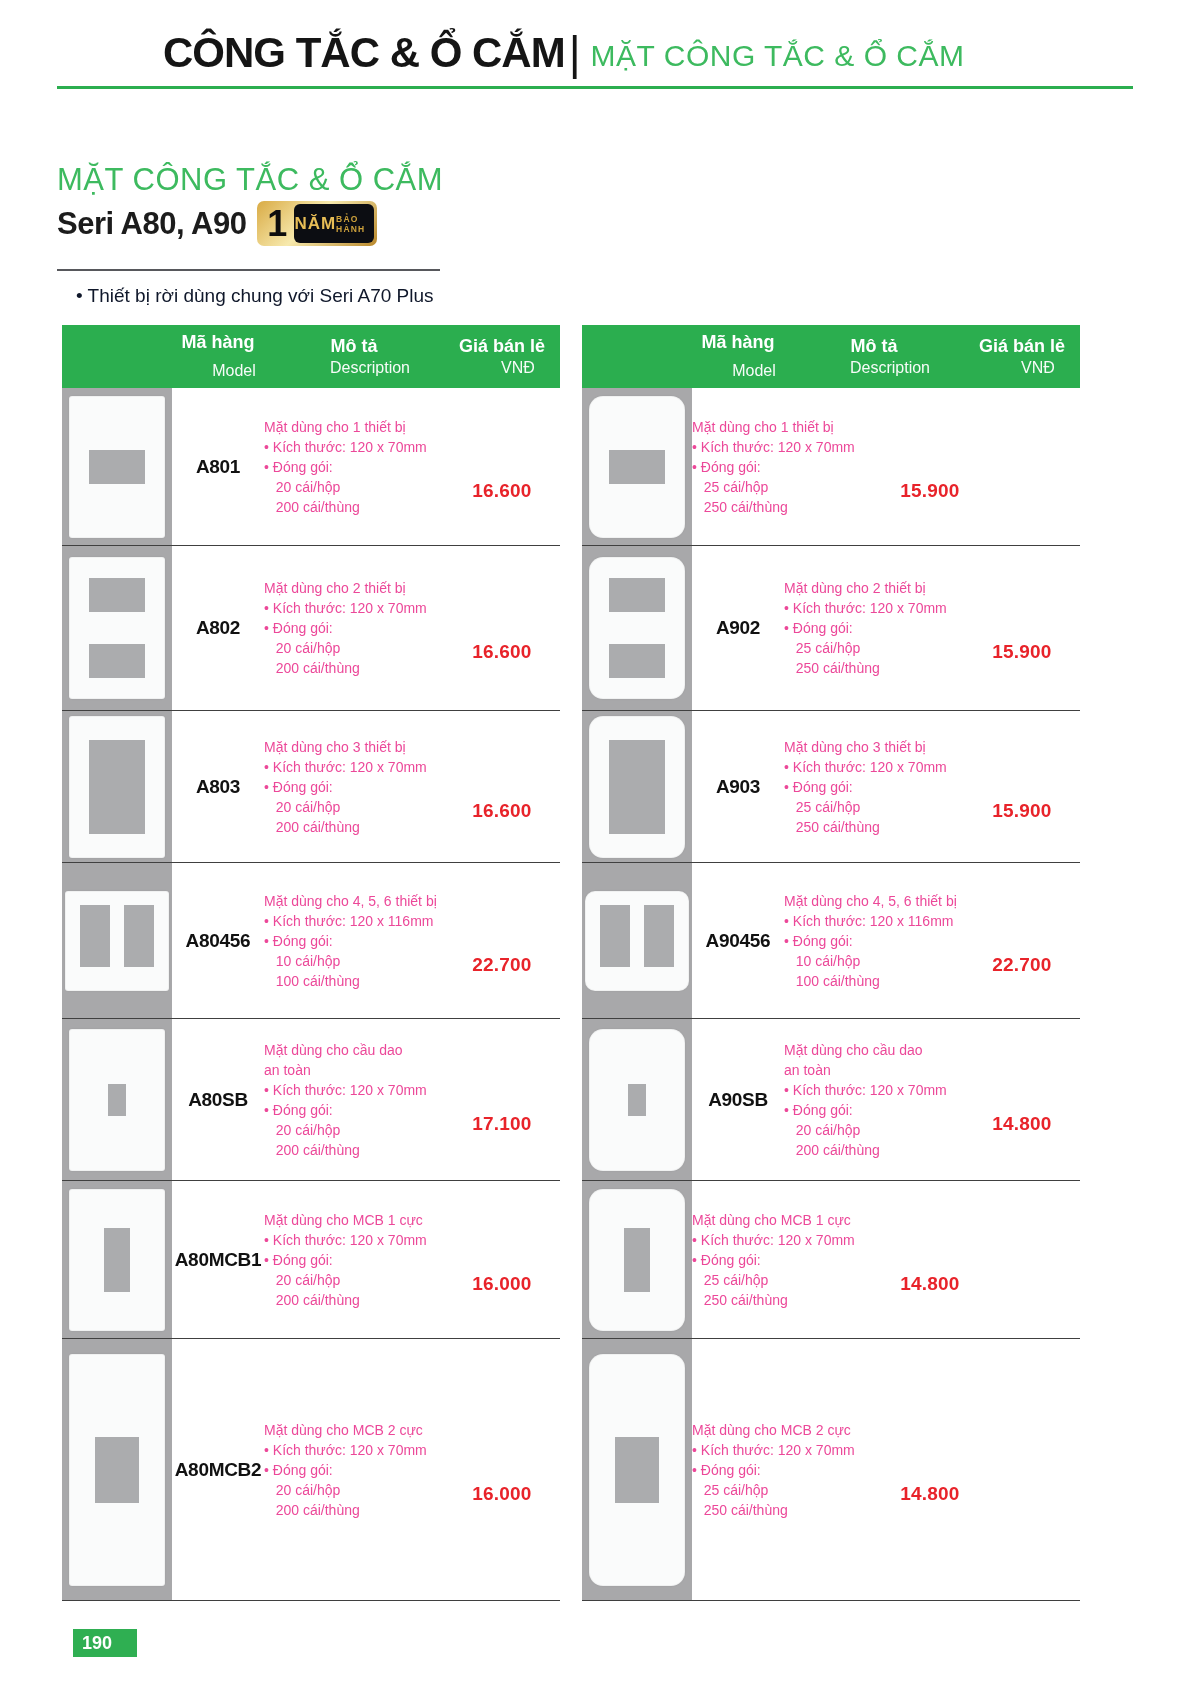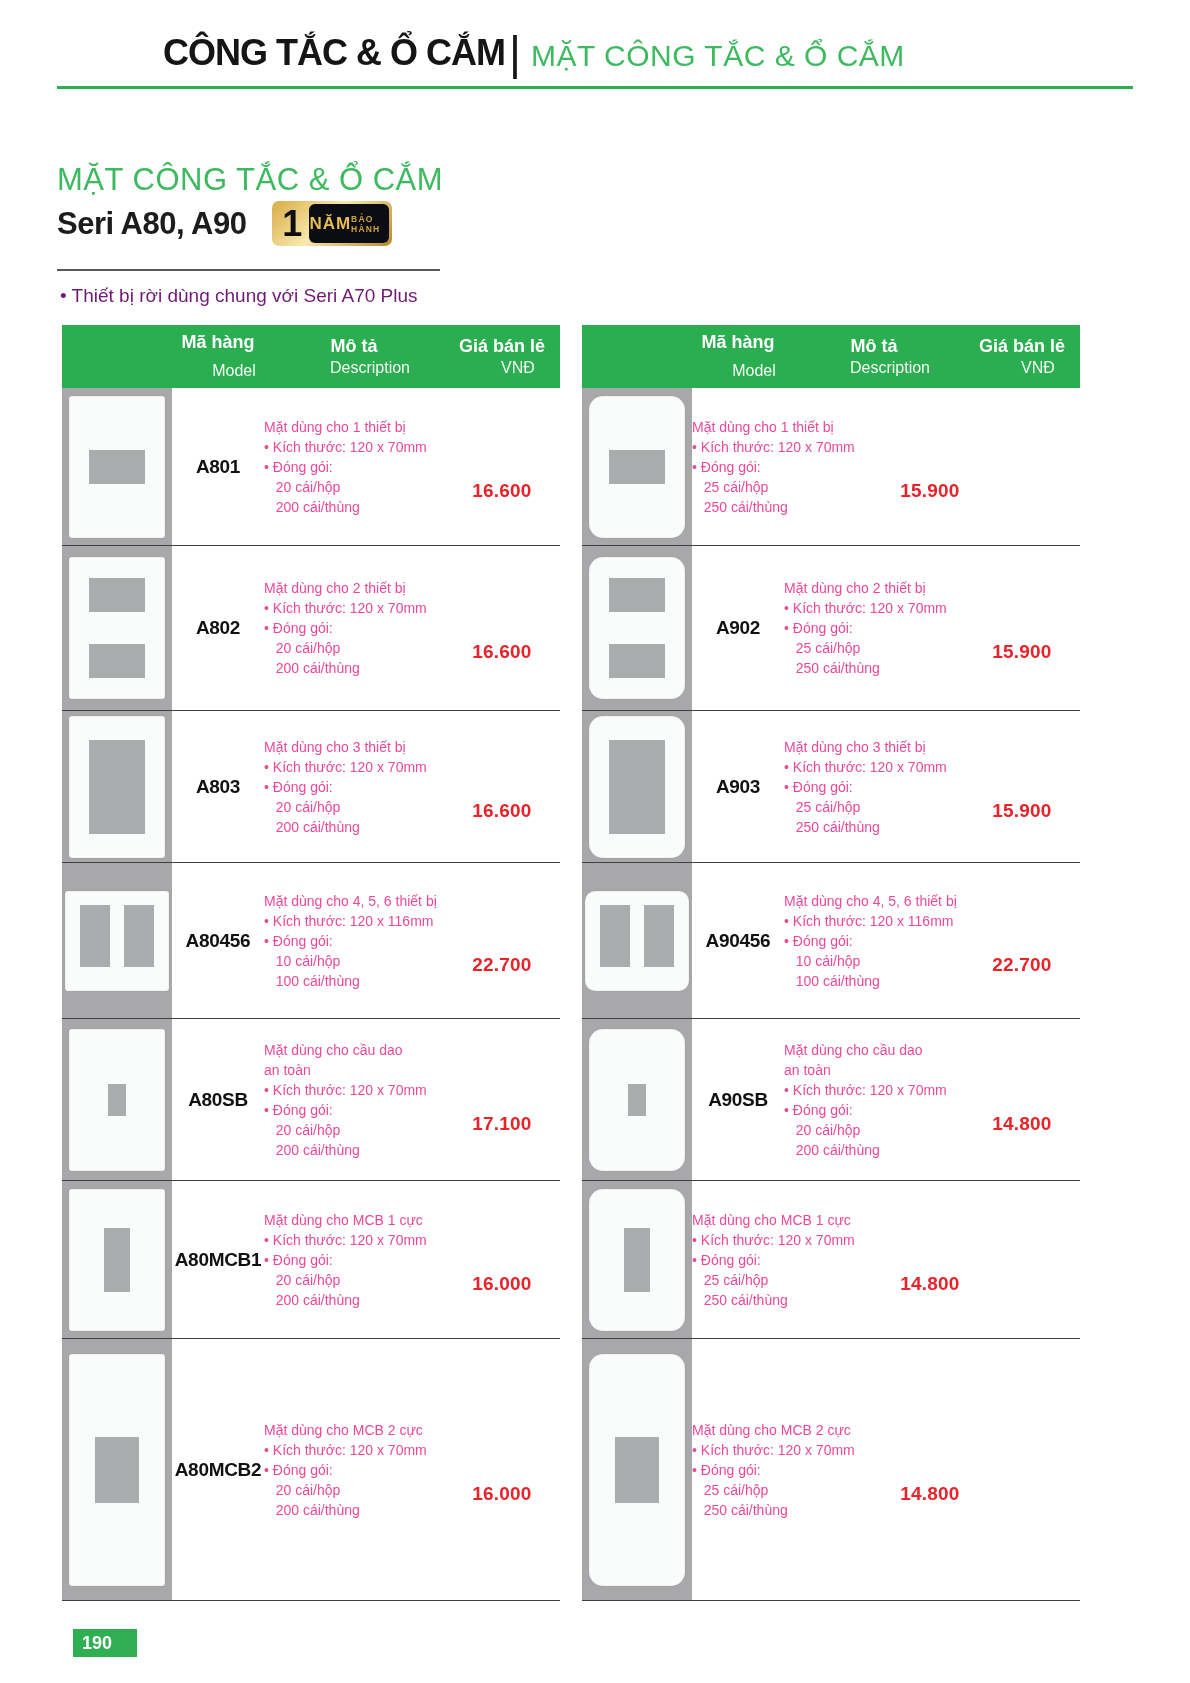--- a/index.html
+++ b/index.html
@@ -8,48 +8,48 @@
     width:1190px; height:1683px;
     font-family:"Liberation Sans", sans-serif;
     position:relative; overflow:hidden;
     color:#222;
   }
   .abs { position:absolute; }
 
   
   .top-title-row { left:163px; top:26px; display:flex; align-items:center; }
   .top-title-black {
-    font-size:36px; font-weight:800; letter-spacing:-1px; color:#151515;
+    font-size:42px; font-weight:800; letter-spacing:-1px; color:#151515;
   }
   .top-title-pipe { font-size:46px; font-weight:300; color:#151515; margin:0 10px 0 4px; }
   .top-title-green { font-size:30px; font-weight:500; color:#3DBA5F; letter-spacing:0.5px; padding-top:6px; }
   .top-rule { left:57px; top:86px; width:1076px; height:3px; background:#2BAE4F; }
 
   
   .section-title { left:57px; top:162px; font-size:31px; font-weight:500; color:#3DBA5F; letter-spacing:0.5px; }
-  .series-row { left:57px; top:201px; display:flex; align-items:center; gap:26px; }
+  .series-row { left:57px; top:201px; display:flex; align-items:center; gap:11px; }
   .series-label { font-size:31px; font-weight:800; color:#1c1c1c; letter-spacing:-0.5px; }
   .warranty-badge {
     width:120px; height:45px; border-radius:7px; padding:3px;
     background:linear-gradient(135deg,#e6c express,#b8860b);
     background:linear-gradient(135deg,#d9ab45,#f7e9ad 45%,#b9882b);
     display:flex; align-items:stretch;
   }
   .badge-num {
     width:34px; display:flex; align-items:center; justify-content:center;
     font-size:36px; font-weight:800; color:#0d0d0d;
   }
   .badge-body {
     flex:1; background:#0c0d12; border-radius:6px;
     display:flex; flex-direction:row; align-items:center; justify-content:center;
   }
   .badge-unit { color:#e7bd56; font-size:17px; font-weight:800; letter-spacing:1px; line-height:18px; }
   .badge-label { color:#cfa23c; font-size:8.5px; font-weight:700; letter-spacing:1.2px; }
   .section-rule { left:57px; top:269px; width:383px; height:2px; background:#57585c; }
-  .section-note { left:60px; top:285px; font-size:19px; color:#701a75; }
+  .section-note { left:76px; top:285px; font-size:19px; color:#0f172a; }
 
   
   .ptable { width:498px; border-bottom:1px solid #3f3f3f; }
   .ptable-left  { left:62px;  top:325px; }
   .ptable-right { left:582px; top:325px; }
 
   .thead { height:63px; background:#2BAE4F; display:flex; color:#fff; }
   .th { display:flex; flex-direction:column; align-items:center; justify-content:center; line-height:21px; }
   .th-img { width:110px; }
   .th-model { width:92px;gap:7px; }

